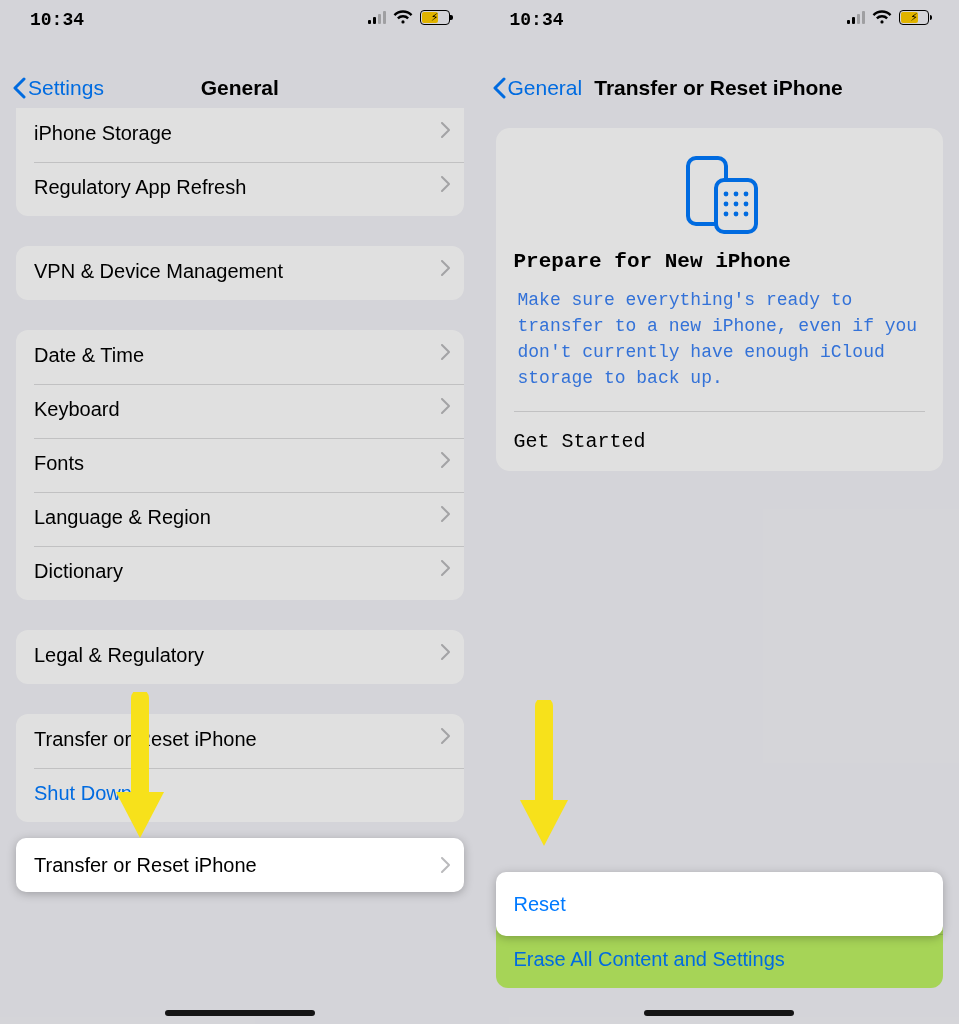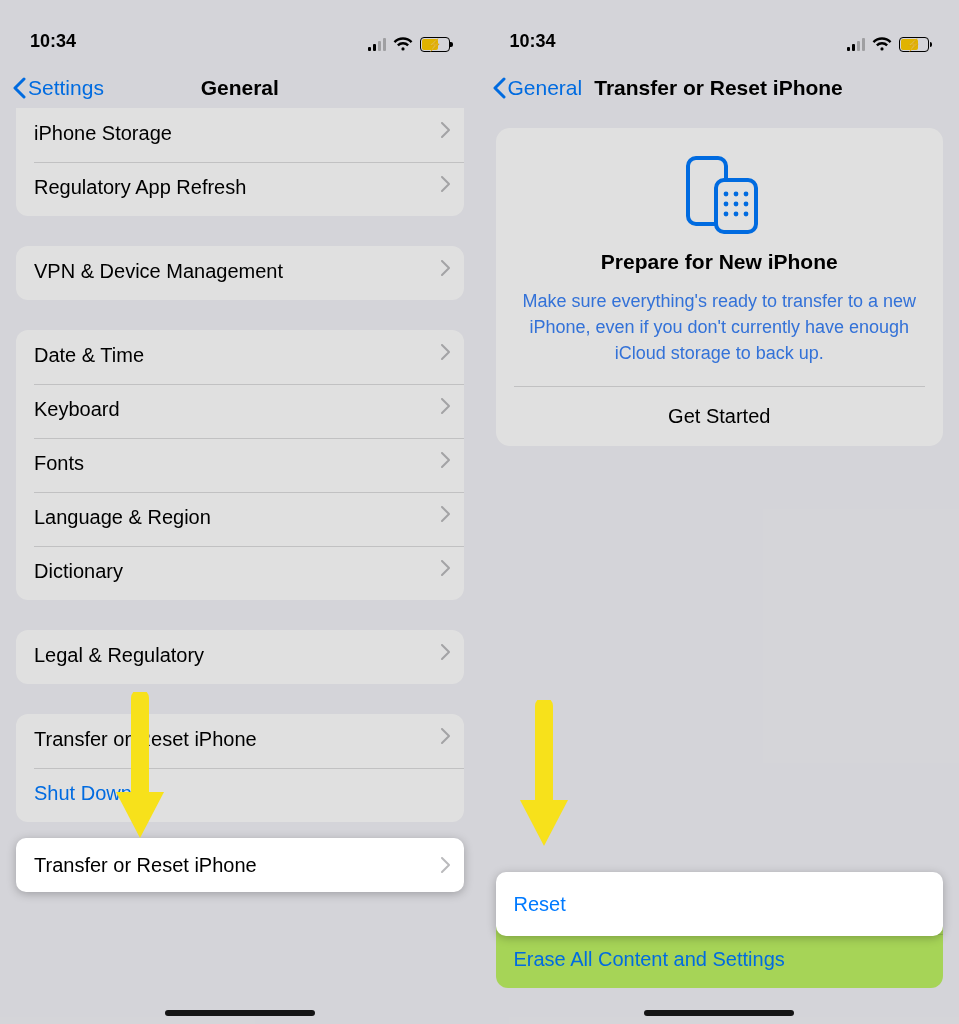--- a/index.html
+++ b/index.html
@@ -28,26 +28,27 @@
     position: absolute;
     inset: 0;
     background: rgba(0,0,0,0.12);
     pointer-events: none;
   }
 
   
   .status-bar {
     height: 52px;
     display: flex;
-    align-items: flex-end;
+    align-items: flex-start;
     justify-content: space-between;
     padding: 10px 30px 0 30px;
     font-weight: 600;
     font-size: 18px;
     color: #000;
+    font-family: Liberation Mono, monospace;
   }
   .status-right { display: flex; align-items: center; gap: 7px; }
   .sig { display: inline-flex; align-items: flex-end; gap: 2px; height: 13px; }
   .sig i { width: 3px; background: #000; border-radius: 1px; display: block; }
   .sig i.off { background: rgba(0,0,0,0.25); }
   .b1{height:4px}.b2{height:7px}.b3{height:10px}.b4{height:13px}
   .wifi{ position:relative; width:20px; height:15px; }
   .wifi svg{ display:block;}
   .batt {
     width: 30px; height: 15px;
@@ -115,21 +116,21 @@
   }
   .row .label { flex:1; }
   .row .chev {
     width: 10px; height: 16px; opacity:.35;
   }
   .row.link { color:#007aff; }
 
   
   .card {
     background:#fff; border-radius:14px; margin:28px 16px 0 16px;
-    padding: 26px 18px 0 18px; text-align:center;
+    padding: 26px 18px 0 18px; text-align:left;font-family:Liberation Mono, monospace;
   }
   .card .iconwrap{ display:flex; justify-content:center; margin-bottom:14px;}
   .card h2 { font-size:21px; font-weight:600; margin-bottom:14px;}
   .card p { font-size:18px; color:#3b82f6; line-height:1.45; padding:0 4px 20px 4px;}
   .card .sep{ height:1px; background:rgba(60,60,67,0.18);}
   .card .action{
     color:#000000; font-size:20px; padding:18px 0; display:block;
   }
 
   

